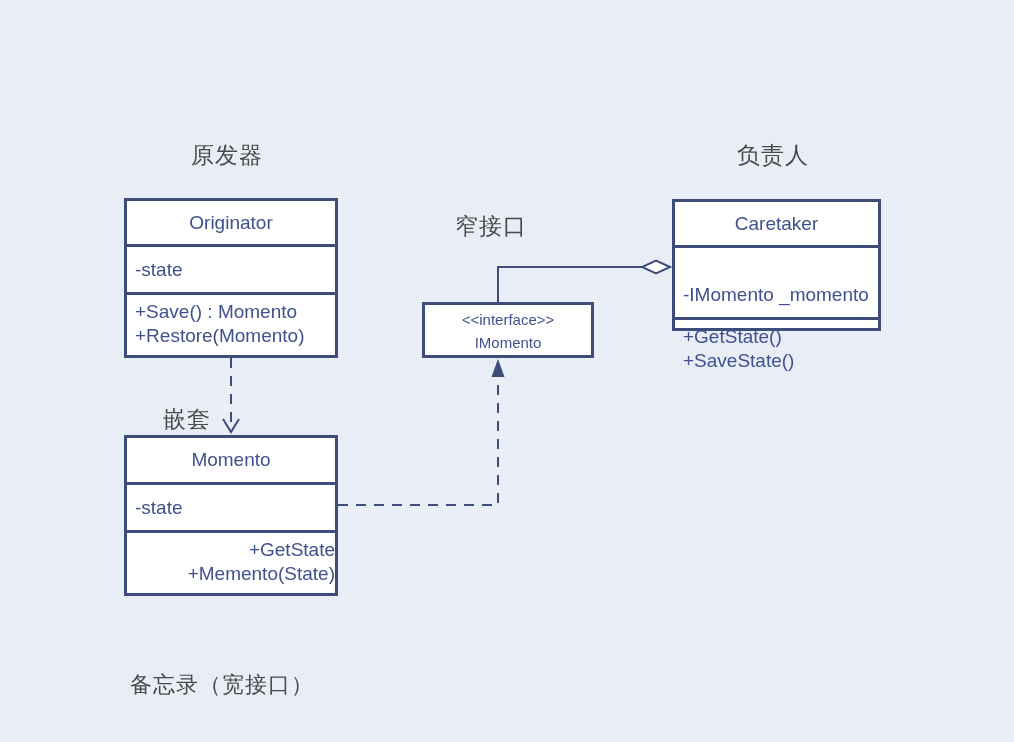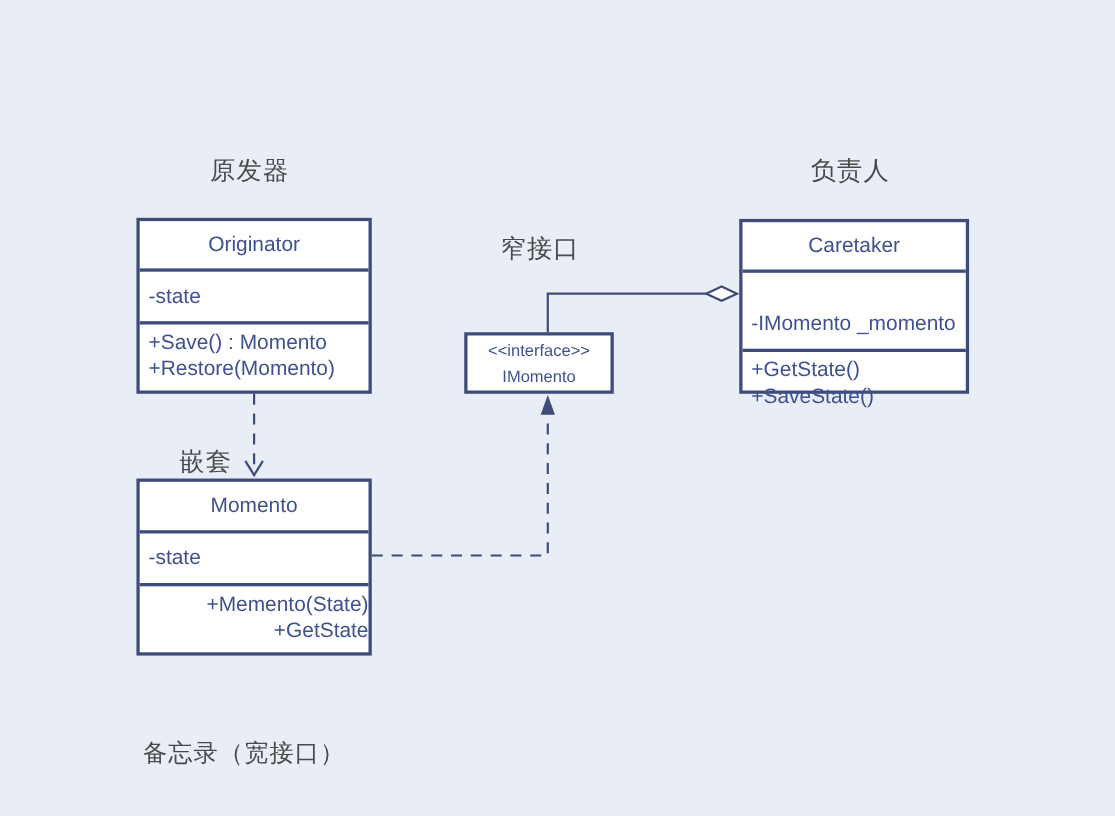--- a/index.html
+++ b/index.html
@@ -84,40 +84,40 @@
 
   <div class="uml-class" style="left:124px; top:198px; width:214px; height:160px;">
     <div class="uml-title" style="height:43px;">Originator</div>
     <div class="uml-fields" style="height:45px;">-state</div>
     <div class="uml-methods">
       <div>+Save() : Momento</div>
       <div>+Restore(Momento)</div>
     </div>
   </div>
 
-  <div class="uml-class" style="left:672px; top:199px; width:209px; height:159px;">
+  <div class="uml-class" style="left:672px; top:199px; width:209px; height:132px;">
     <div class="uml-title" style="height:43px;">Caretaker</div>
     <div class="uml-fields" style="height:45px;margin-top:24px;">-IMomento _momento</div>
     <div class="uml-methods">
       <div>+GetState()</div>
       <div>+SaveState()</div>
     </div>
   </div>
 
-  <div class="iface-box" style="left:422px; top:302px; width:136px; height:56px;">
+  <div class="iface-box" style="left:422px; top:302px; width:172px; height:56px;">
     <div>&lt;&lt;interface&gt;&gt;</div>
     <div>IMomento</div>
   </div>
 
   <div class="uml-class" style="left:124px; top:435px; width:214px; height:161px;text-align:right;">
     <div class="uml-title" style="height:44px;">Momento</div>
     <div class="uml-fields" style="height:45px;">-state</div>
     <div class="uml-methods">
+      <div>+GetState</div>
       <div>+Memento(State)</div>
-      <div>+GetState</div>
     </div>
   </div>
 
   <svg class="connectors" width="1014" height="742" viewBox="0 0 1014 742">
 
     <path class="conn dashed" d="M231,358 L231,426"></path>
     <polyline class="conn" points="223,419 231,432 239,419"></polyline>
 
     <path class="conn dashed" d="M338,505 L498,505 L498,378"></path>
     <polygon class="arrow-filled" points="498,359 491.5,377 504.5,377"></polygon>

